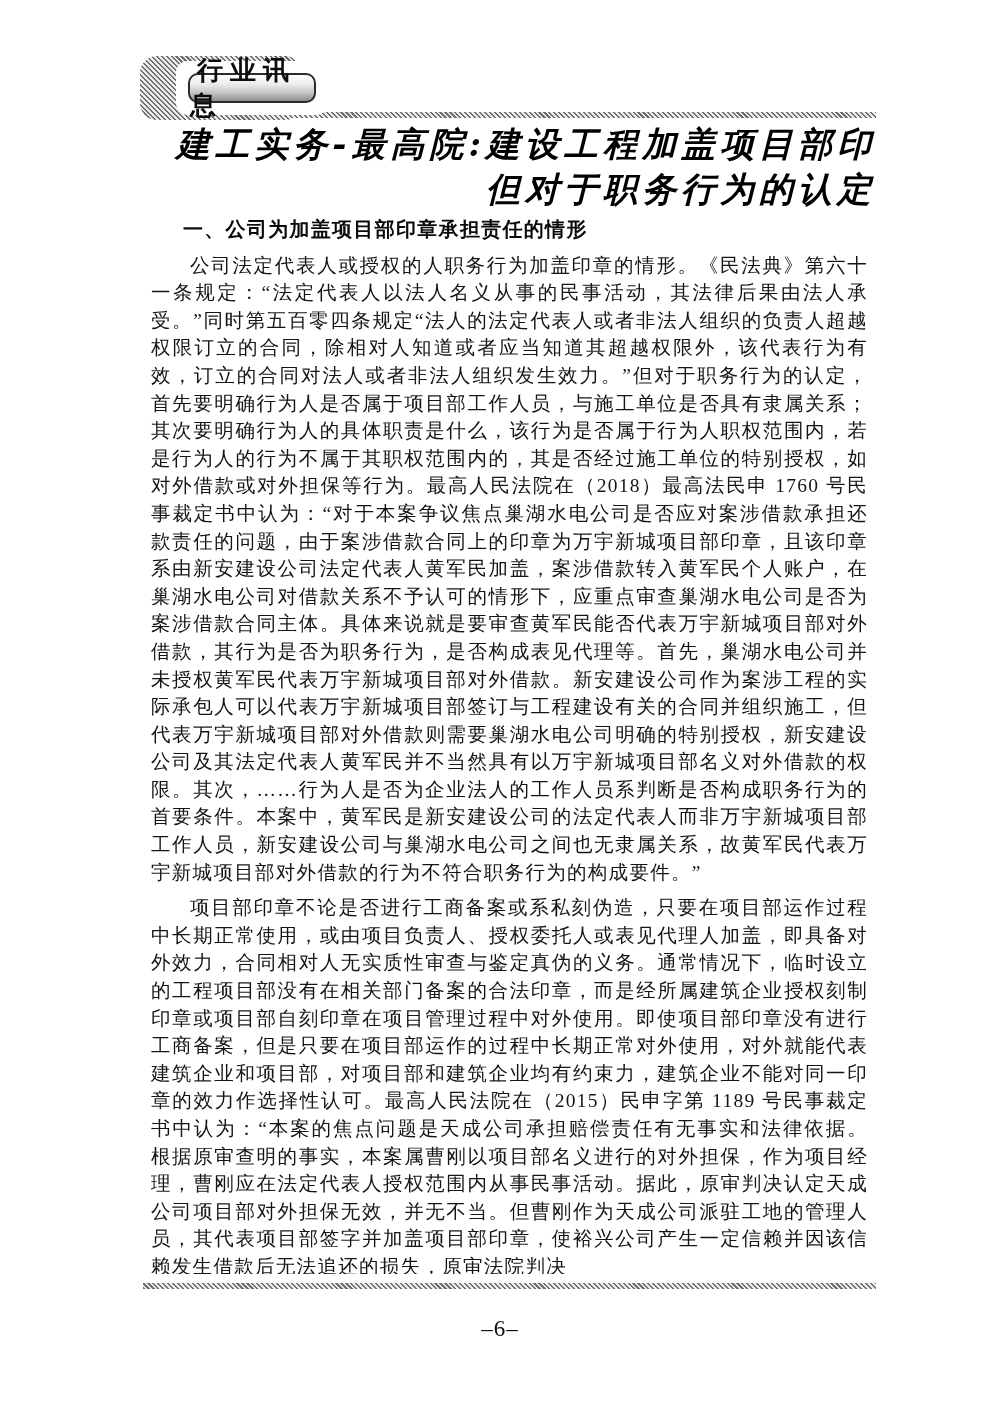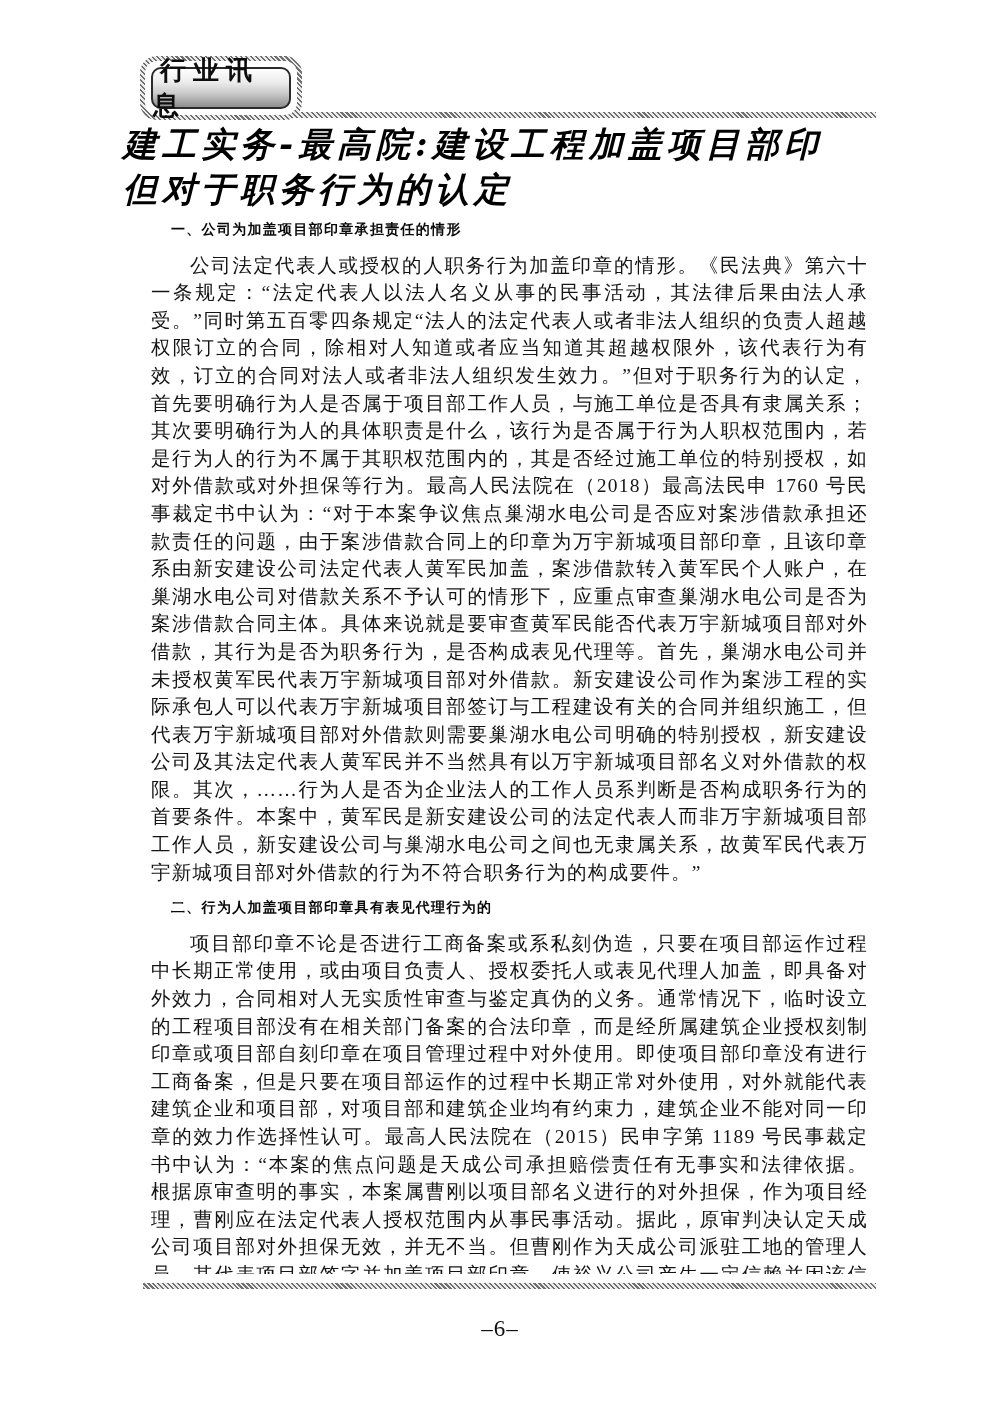--- a/index.html
+++ b/index.html
@@ -19,23 +19,24 @@
     width: 162px; height: 64px;
     box-sizing: border-box;
     padding: 5px;
     border-radius: 17px;
     background: repeating-linear-gradient(45deg, #6f6f6f 0 1.5px, #ececec 1.5px 3.5px);
     z-index: 3;
   }
   .badge-gap {
     box-sizing: border-box;
     width: 100%; height: 100%;
-    padding: 6px;
+    padding: 12px;
     border-radius: 12px;
     background: #ffffff;
+    margin-left: 31px;
   }
   .badge-face {
     box-sizing: border-box;
     width: 100%; height: 100%;
     border: 2px solid #2b2b2b;
     border-radius: 10px;
     background: linear-gradient(180deg, #fefefe 0%, #ececec 35%, #c9c9c9 65%, #8e8e8e 100%);
     display: flex; align-items: center; justify-content: center;
     font-family: "Liberation Sans", "DejaVu Sans", sans-serif;
     font-weight: bold;
@@ -50,21 +51,21 @@
     height: 6px;
     background: repeating-linear-gradient(45deg, #6f6f6f 0 1.5px, #ececec 1.5px 3.5px);
   }
   .rule-top { left: 148px; top: 112px; width: 728px; z-index: 1; }
   .rule-bottom { left: 143px; top: 1283px; width: 733px; }
   
   .title {
     position: absolute;
     left: 123px; top: 122px;
     width: 753px;
-    text-align: left;
+    text-align: right;
     font-family: "DejaVu Serif", "Liberation Serif", serif;
     font-weight: bold;
     font-style: italic;
     font-size: 34px;
     line-height: 45px;
     letter-spacing: 5px;
     color: #000000;
     z-index: 2;
   }
   
@@ -77,21 +78,21 @@
     font-size: 19.5px;
     line-height: 27.6px;
     letter-spacing: 1.3px;
     text-align: justify;
     text-justify: inter-ideograph;
   }
   .sec-heading {
     margin: 0;
     font-family: "Liberation Sans", "DejaVu Sans", sans-serif;
     font-weight: bold;
-    font-size: 14px;
+    font-size: 20px;
     text-indent: 2em;
     color: #0a0a0a;
   }
   .para {
     margin: 8px;
     text-indent: 2em;
   }
   
   .pageno {
     position: absolute;
@@ -117,21 +118,20 @@
   </div>
 
   <div class="title">
     <span>建工实务-最高院:建设工程加盖项目部印</span><br>
     <span>但对于职务行为的认定</span>
   </div>
 
   <div class="content">
     <p class="sec-heading">一、公司为加盖项目部印章承担责任的情形</p>
     <p class="para">公司法定代表人或授权的人职务行为加盖印章的情形。《民法典》第六十一条规定：“法定代表人以法人名义从事的民事活动，其法律后果由法人承受。”同时第五百零四条规定“法人的法定代表人或者非法人组织的负责人超越权限订立的合同，除相对人知道或者应当知道其超越权限外，该代表行为有效，订立的合同对法人或者非法人组织发生效力。”但对于职务行为的认定，首先要明确行为人是否属于项目部工作人员，与施工单位是否具有隶属关系；其次要明确行为人的具体职责是什么，该行为是否属于行为人职权范围内，若是行为人的行为不属于其职权范围内的，其是否经过施工单位的特别授权，如对外借款或对外担保等行为。最高人民法院在（2018）最高法民申 1760 号民事裁定书中认为：“对于本案争议焦点巢湖水电公司是否应对案涉借款承担还款责任的问题，由于案涉借款合同上的印章为万宇新城项目部印章，且该印章系由新安建设公司法定代表人黄军民加盖，案涉借款转入黄军民个人账户，在巢湖水电公司对借款关系不予认可的情形下，应重点审查巢湖水电公司是否为案涉借款合同主体。具体来说就是要审查黄军民能否代表万宇新城项目部对外借款，其行为是否为职务行为，是否构成表见代理等。首先，巢湖水电公司并未授权黄军民代表万宇新城项目部对外借款。新安建设公司作为案涉工程的实际承包人可以代表万宇新城项目部签订与工程建设有关的合同并组织施工，但代表万宇新城项目部对外借款则需要巢湖水电公司明确的特别授权，新安建设公司及其法定代表人黄军民并不当然具有以万宇新城项目部名义对外借款的权限。其次，……行为人是否为企业法人的工作人员系判断是否构成职务行为的首要条件。本案中，黄军民是新安建设公司的法定代表人而非万宇新城项目部工作人员，新安建设公司与巢湖水电公司之间也无隶属关系，故黄军民代表万宇新城项目部对外借款的行为不符合职务行为的构成要件。”</p>
-    <p class="sec-heading">二、行为人加盖项目部印章具有表见代理行为的</p>
     <p class="para">项目部印章不论是否进行工商备案或系私刻伪造，只要在项目部运作过程中长期正常使用，或由项目负责人、授权委托人或表见代理人加盖，即具备对外效力，合同相对人无实质性审查与鉴定真伪的义务。通常情况下，临时设立的工程项目部没有在相关部门备案的合法印章，而是经所属建筑企业授权刻制印章或项目部自刻印章在项目管理过程中对外使用。即使项目部印章没有进行工商备案，但是只要在项目部运作的过程中长期正常对外使用，对外就能代表建筑企业和项目部，对项目部和建筑企业均有约束力，建筑企业不能对同一印章的效力作选择性认可。最高人民法院在（2015）民申字第 1189 号民事裁定书中认为：“本案的焦点问题是天成公司承担赔偿责任有无事实和法律依据。根据原审查明的事实，本案属曹刚以项目部名义进行的对外担保，作为项目经理，曹刚应在法定代表人授权范围内从事民事活动。据此，原审判决认定天成公司项目部对外担保无效，并无不当。但曹刚作为天成公司派驻工地的管理人员，其代表项目部签字并加盖项目部印章，使裕兴公司产生一定信赖并因该信赖发生借款后无法追还的损失，原审法院判决</p>
   </div>
 
   <div class="rule rule-bottom"></div>
 
   <div class="pageno">–6–</div>
 
 </div>
 
 </body></html>

